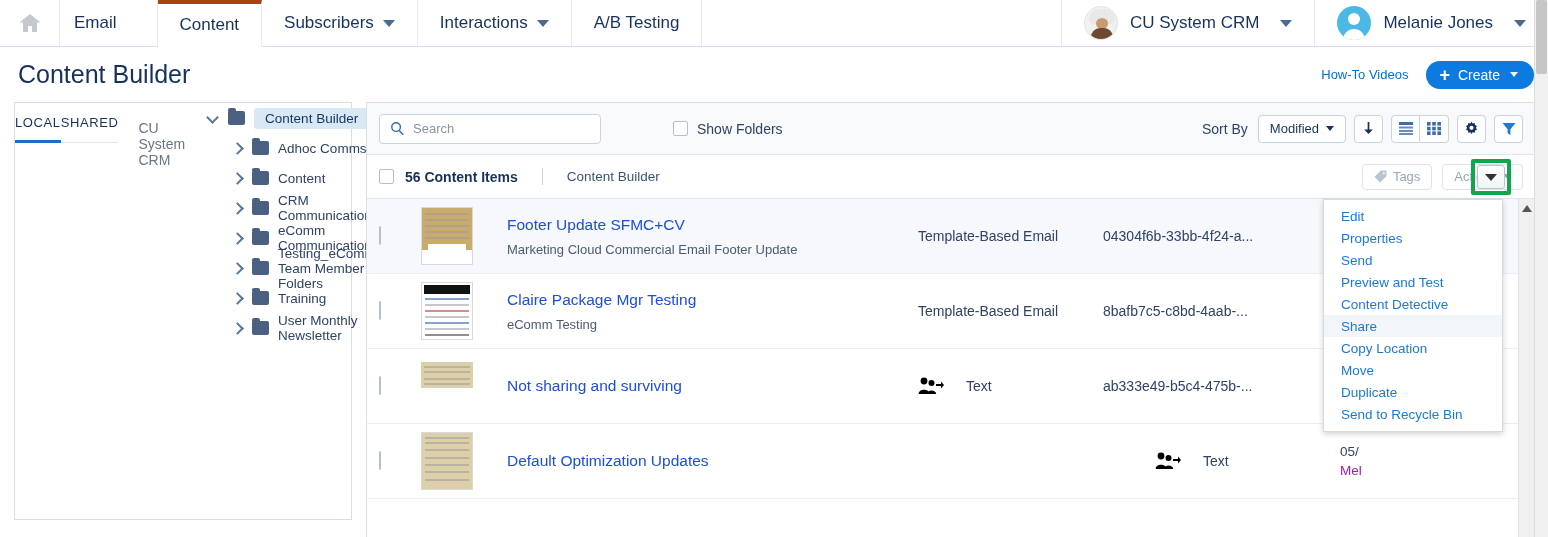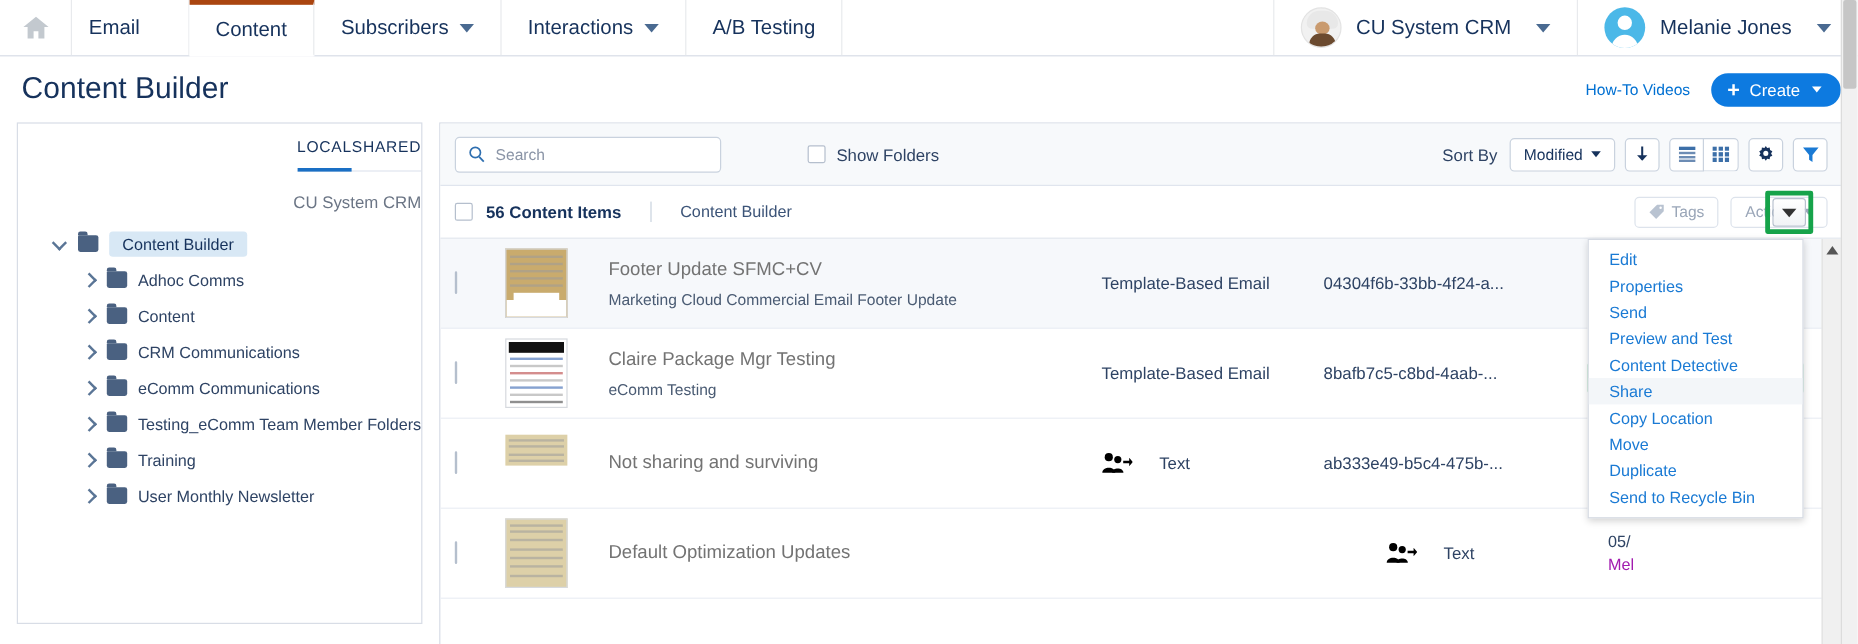--- a/index.html
+++ b/index.html
@@ -128,23 +128,22 @@
     padding: 0 12px 0 14px;
     height: 425px;
     background: #fff;
   }
 
   
   .left-panel {
     width: 338px;
     border: 1px solid #d8dde6;
     background: #fff;
-    display: flex; flex-direction: column;
+    display: flex; flex-direction: row;
     height: 418px;
-    align-items: flex-end;
   }
   .lp-tabs { display: flex; height: 40px; border-bottom: 1px solid #e0e5ee; }
   .lp-tab {
     flex: 1; display: flex; align-items: center; justify-content: center;
     font-size: 13px; letter-spacing: .6px; color: #16325c; cursor: pointer;
     position: relative;
   }
   .lp-tab.active { color: #16325c; }
   .lp-tab.active::after {
     content: ""; position: absolute; left: 0; right: 0; bottom: -1px; height: 3px; background: #1a6fc4;
@@ -275,21 +274,21 @@
     cursor: pointer;
   }
   .name-cell { flex: 1 1 auto; display: flex; align-items: center; gap: 0; }
   .thumb {
     width: 52px; height: 58px; flex: 0 0 52px;
     border: 1px solid #d6d9de; background: #fff; margin-left: 8px; margin-right: 34px;
     overflow: hidden; position: relative;
   }
   .thumb .tl { position:absolute; left:3px; right:3px; height:2px; background:#9b9b9b; opacity:.55;}
   .title-block { display: flex; flex-direction: column; gap: 8px; }
-  .item-title { font-size: 15.5px; color: #737373; cursor: pointer; }
+  .item-title { font-size: 15.5px; color: #1d4ed8; cursor: pointer; }
   .item-sub { font-size: 13px; color: #4a5b73; }
   .type-cell { width: 185px; flex: 0 0 185px; font-size: 14px; color: #2e4364; display:flex; align-items:center; gap:22px;}
   .key-cell { width: 237px; flex: 0 0 237px; font-size: 14px; color: #2e4364; }
   .mod-cell { width: 195px; flex: 0 0 195px; font-size: 13.5px; color: #2e4364; line-height: 19px; }
   .mod-cell .who { color: #a21caf; }
   .share-ico { width: 26px; height: 20px; }
 
   .row-menu-btn {
     width: 28px; height: 24px; border: 1px solid #b9c2cf; border-radius: 3px;
     background: linear-gradient(#fff,#f1f3f6);

